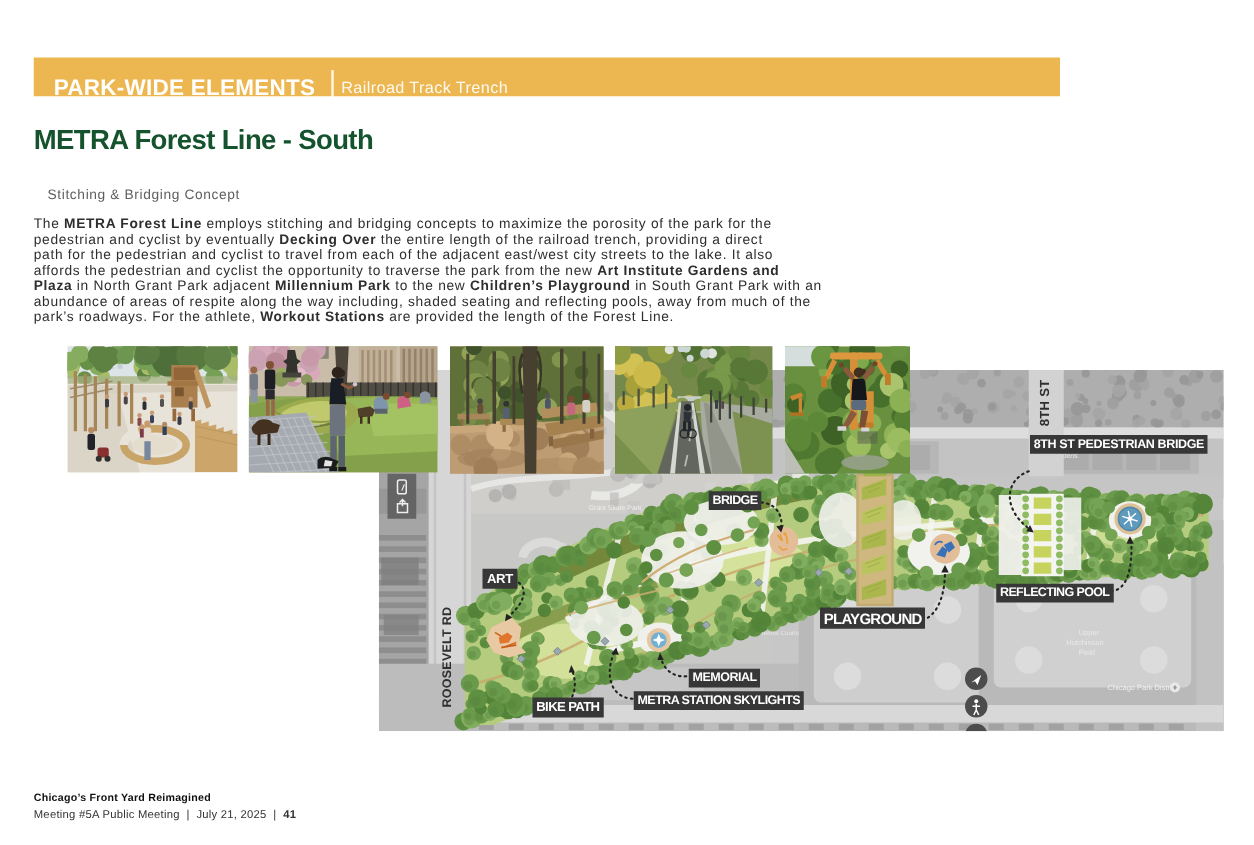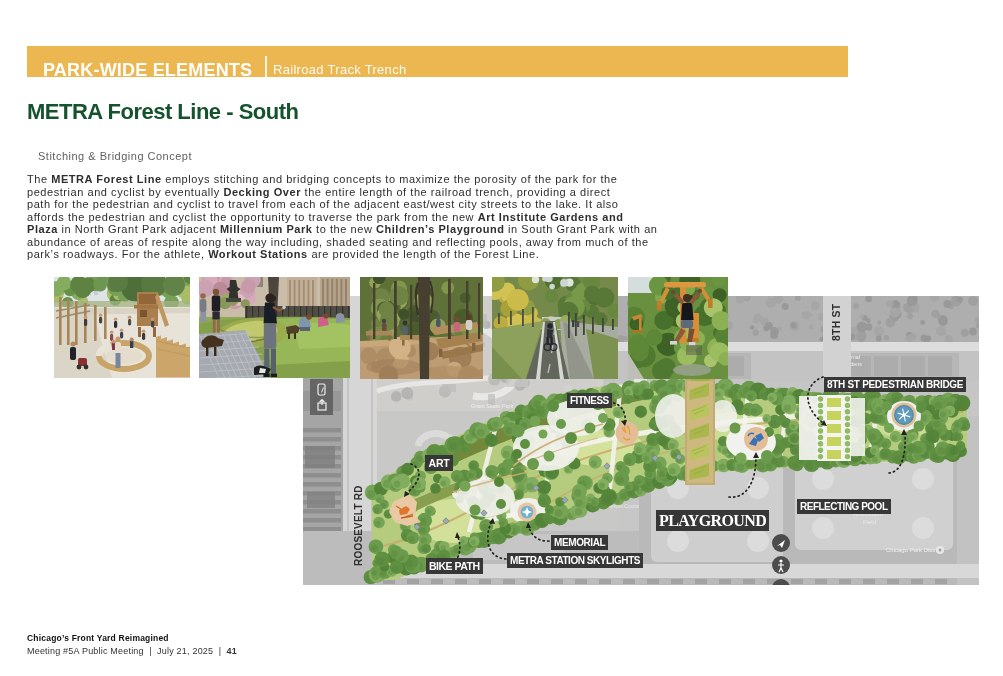--- a/index.html
+++ b/index.html
@@ -2000,25 +2000,25 @@
       <circle cx="45" cy="15" r="2" fill="#6e462c"></circle>
       <circle cx="72" cy="14" r="2" fill="#6e462c"></circle>
       <rect x="53" y="43" width="12" height="8" rx="2" fill="#5a6b7d"></rect>
       <path d="M53,51 l-7,13 3.6,2 8,-12 Z" fill="#8a5a3c"></path>
       <path d="M61,51 l-1.6,14 4.6,0 2.6,-13 Z" fill="#7a4e34"></path>
       <rect x="42" y="64" width="7" height="3.6" fill="#d4d4d4"></rect>
       <rect x="61" y="65" width="6.4" height="3.6" fill="#d4d4d4"></rect>
       <rect x="58" y="68" width="16" height="10" fill="#555a50" opacity="0.5"></rect>
     </svg></div>
 
-  <div class="label" style="left:567px;top:393px;letter-spacing:-0.5px;">FITNESS</div>
-  <div class="label" style="left:386px;top:455px;font-size:10.5px;padding:3px 3.5px 2.5px;margin-left:39px;">ART</div>
+  <div class="label" style="left:567px;top:393px;letter-spacing:-0.5px;">BRIDGE</div>
+  <div class="label" style="left:386px;top:455px;font-size:10.5px;padding:3px 3.5px 2.5px;">ART</div>
   <div class="label" style="left:393px;top:558px;font-size:10.5px;padding:3px 3px 2.5px;letter-spacing:-0.5px;margin-left:33px;">BIKE PATH</div>
   <div class="label" style="left:551px;top:535px;letter-spacing:-0.4px;">MEMORIAL</div>
   <div class="label" style="left:507px;top:553px;letter-spacing:-0.45px;">METRA STATION SKYLIGHTS</div>
-  <div class="label" style="left:656px;top:510px;font-size:16px;letter-spacing:-0.6px;font-family:Liberation Serif, serif;">PLAYGROUND</div>
-  <div class="label" style="left:797px;top:467px;letter-spacing:-0.5px;margin-top:32px;">REFLECTING POOL</div>
-  <div class="label" style="left:824px;top:377px;letter-spacing:-0.3px;">8TH ST PEDESTRIAN BRIDGE</div>
+  <div class="label" style="left:656px;top:486px;font-size:12px;letter-spacing:-0.6px;">PLAYGROUND</div>
+  <div class="label" style="left:797px;top:467px;letter-spacing:-0.5px;">REFLECTING POOL</div>
+  <div class="label" style="left:824px;top:348px;letter-spacing:-0.3px;">8TH ST PEDESTRIAN BRIDGE</div>
   <div class="vtext" style="left:353px;top:566px;font-size:10px;">ROOSEVELT RD</div>
   <div class="vtext" style="left:830px;top:341px;">8TH ST</div>
 
   <div class="abs f1">Chicago’s Front Yard Reimagined</div>
   <div class="abs f2">Meeting #5A Public Meeting&nbsp; | &nbsp;July 21, 2025&nbsp; | &nbsp;<b>41</b></div>
 
 </body></html>

